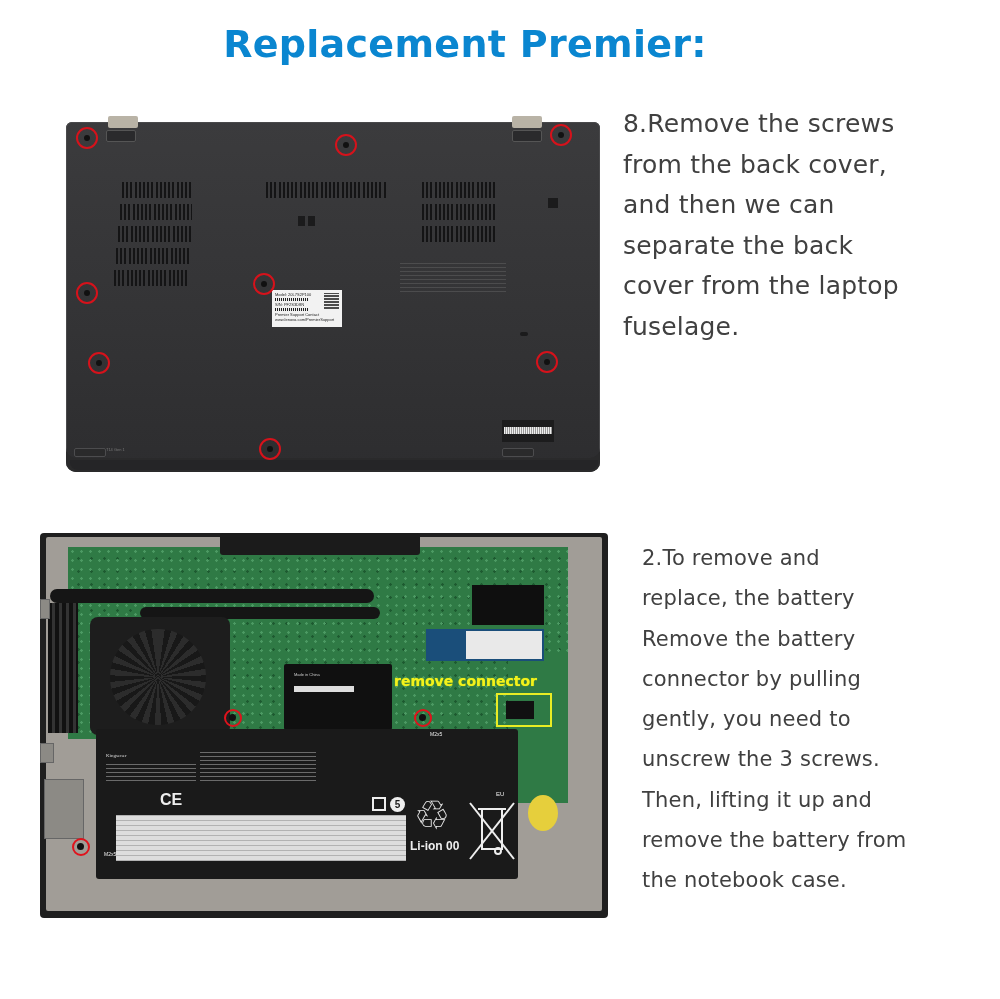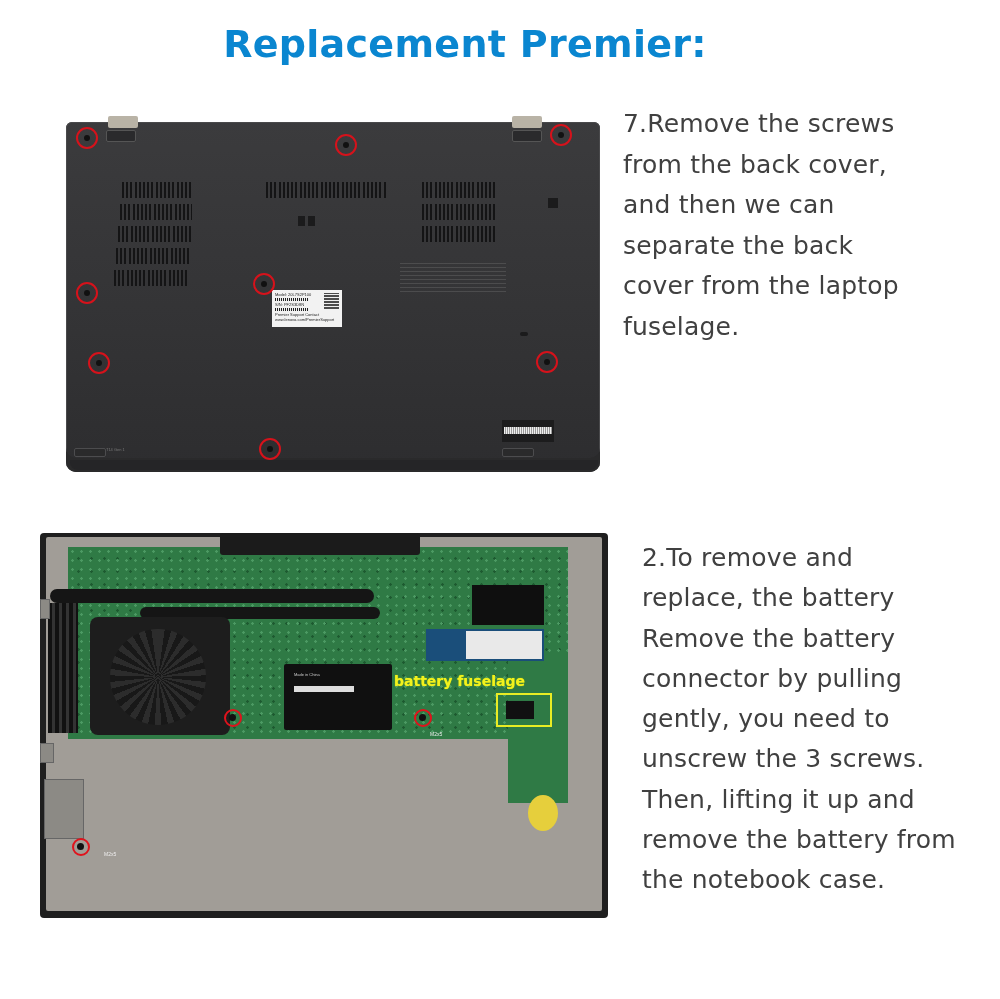--- a/index.html
+++ b/index.html
@@ -10,21 +10,21 @@
     position: absolute; left: 0; top: 22px; width: 930px; text-align: center;
     font-family: "DejaVu Sans", sans-serif; font-weight: bold; font-size: 38px;
     color: #0a86d0; letter-spacing: 0.3px;
   }
 
   .step-text {
     position: absolute; color: #404040; font-family: "DejaVu Sans", sans-serif;
     font-size: 25px; line-height: 40.5px; white-space: pre-line; letter-spacing: 0.2px;
   }
   .step1-text { left: 623px; top: 104px; width: 330px; }
-  .step2-text { left: 642px; top: 538px; width: 330px; font-size: 25px; line-height: 40.3px; }
+  .step2-text { left: 642px; top: 538px; width: 330px; font-size: 21px; line-height: 40.3px; }
 
   
   .photo1 { position: absolute; left: 66px; top: 116px; width: 540px; height: 358px; }
   .cover {
     position: absolute; left: 0; top: 6px; width: 534px; height: 350px;
     background: linear-gradient(180deg, #3b3b3d 0%, #333335 60%, #2d2d2f 100%);
     border-radius: 6px 6px 10px 10px;
     box-shadow: inset 0 -14px 0 #2a2a2b, inset 0 0 0 1px #49494b;
   }
   .cover-edge { position: absolute; left: 4px; bottom: 2px; width: 528px; height: 10px; background: #252527; border-radius: 0 0 8px 8px; }
@@ -141,21 +141,21 @@
   <div class="screw-mark" style="left:10px;top:11px;"></div>
   <div class="screw-mark" style="left:269px;top:18px;"></div>
   <div class="screw-mark" style="left:484px;top:8px;"></div>
   <div class="screw-mark" style="left:10px;top:166px;"></div>
   <div class="screw-mark" style="left:187px;top:157px;"></div>
   <div class="screw-mark" style="left:22px;top:236px;"></div>
   <div class="screw-mark" style="left:470px;top:235px;"></div>
   <div class="screw-mark" style="left:193px;top:322px;"></div>
 </div>
 
-<div class="step-text step1-text">7.Remove the screws
+<div class="step-text step1-text">8.Remove the screws
 from the back cover,
 and then we can
 separate the back
 cover from the laptop
 fuselage.</div>
 
 <div class="photo2">
   <div class="chassis">
     <div class="chassis-inner"></div>
     <div class="board"></div>
@@ -172,24 +172,43 @@
       <div class="ram-sticker"></div>
     </div>
     <div class="ssd">
         <div class="ssd-sticker"></div>
       </div>
     <div class="wifi"></div>
     <div class="io-port" style="left:0;top:66px;width:10px;height:20px;"></div>
     <div class="io-port" style="left:0;top:210px;width:14px;height:20px;"></div>
     <div class="io-port" style="left:4px;top:246px;width:40px;height:60px;"></div>
 
+    <div class="battery">
+      <div class="batt-brand">Kingsener</div>
+      <div class="batt-lines"></div>
+      <div class="batt-lines2"></div>
+      <div class="ce">CE</div>
+      <div class="sq-icon"></div>
+      <div class="num-icon">5</div>
+      <div class="recycle">♲</div>
+      <div class="li-ion">Li-ion 00</div>
+      <div class="eu">EU</div>
+      <svg class="bin-x" viewBox="0 0 48 64">
+        <rect x="14" y="10" width="20" height="40" fill="none" stroke="#eee" stroke-width="2"></rect>
+        <line x1="10" y1="10" x2="38" y2="10" stroke="#eee" stroke-width="2"></line>
+        <circle cx="30" cy="52" r="3" fill="none" stroke="#eee" stroke-width="2"></circle>
+        <line x1="2" y1="4" x2="46" y2="60" stroke="#eee" stroke-width="2"></line>
+        <line x1="46" y1="4" x2="2" y2="60" stroke="#eee" stroke-width="2"></line>
+      </svg>
+      <div class="batt-sticker"></div>
+    </div>
 
     <div class="coin-cell"></div>
 
-    <div class="connector-label">battery fuselage</div>
+    <div class="connector-label">remove connector</div>
     <div class="connector-box">
       <div class="connector-plug"></div>
     </div>
 
     <div class="screw2" style="left:184px;top:176px;"></div>
     <div class="screw2" style="left:374px;top:176px;"></div>
     <div class="m2-label" style="left:390px;top:198px;">M2x5</div>
     <div class="screw2" style="left:32px;top:305px;"></div>
     <div class="m2-label" style="left:64px;top:318px;">M2x5</div>
   </div>

